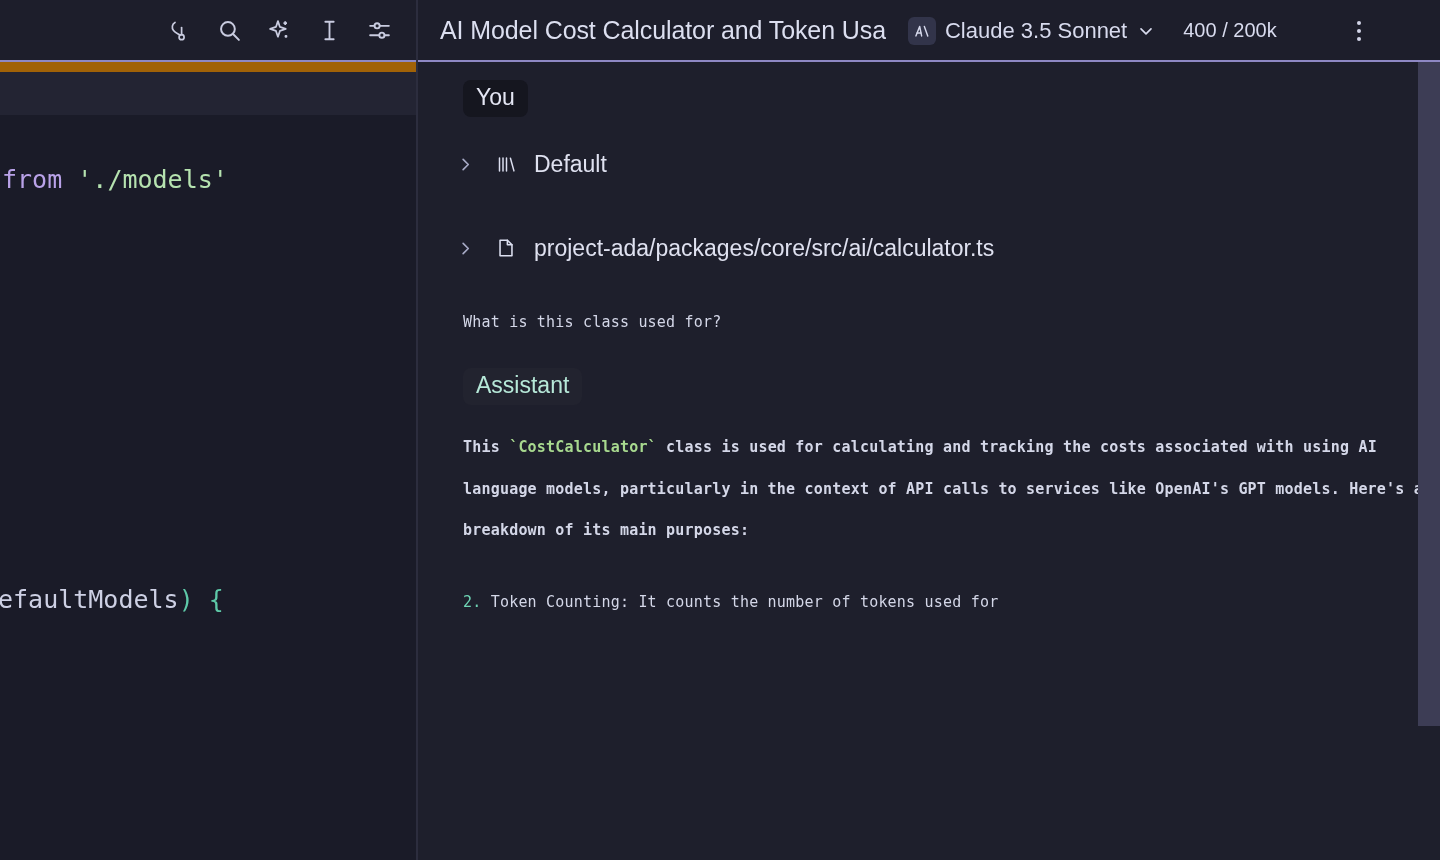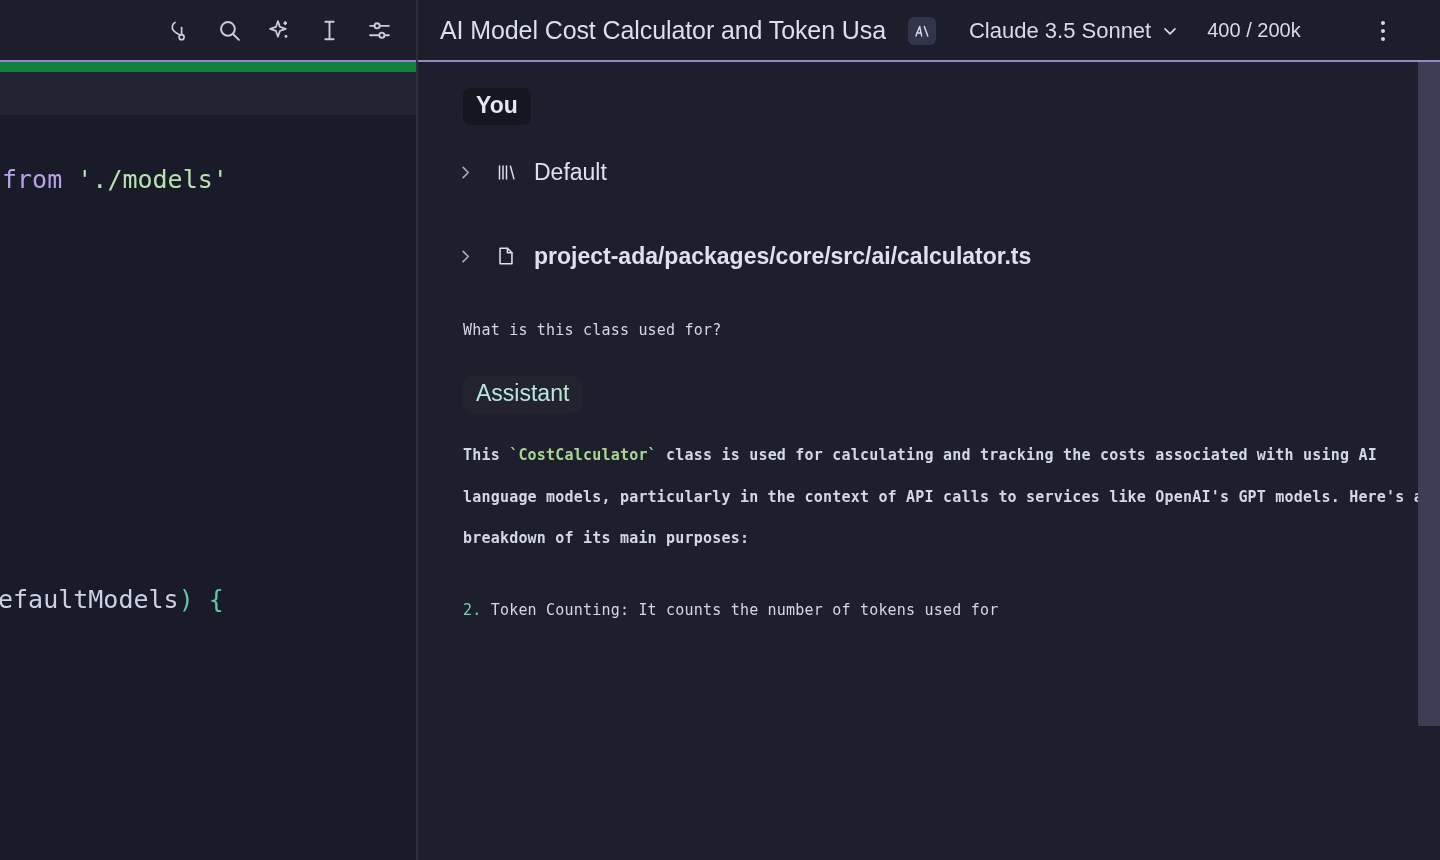--- a/index.html
+++ b/index.html
@@ -9,21 +9,21 @@
     height: 860px;
     overflow: hidden;
     background: #1a1b28;
     font-family: "Liberation Sans", sans-serif;
   }
 
   #app {
     position: relative;
     width: 1440px;
     height: 768px;
-    background: #15803d;
+    background: #a16207;
   }
 
   
   .topbar {
     position: absolute;
     left: 0; top: 0;
     width: 1440px; height: 61px;
     background: #1d1e2b;
     display: flex;
     align-items: center;
@@ -77,21 +77,20 @@
     border-radius: 6px;
     background: #32344a;
     display: flex;
     align-items: center;
     justify-content: center;
     flex: none;
   }
   .model-name {
     font-size: 22px;
     color: #d8dbee;
-    margin-left: 24px;
   }
   .chev {
     color: #d8dbee;
     display: flex;
     align-items: center;
   }
   .token-count {
     margin-left: 27px;
     font-size: 20px;
     color: #d8dbee;
@@ -176,34 +175,34 @@
   }
   .badge-you {
     background: #15161f;
     color: #e4e6f4;
   }
   .badge-assistant {
     background: #22232f;
     color: #b6e8d8;
   }
   .badge-row { padding: 0 0 0 45px; }
-  .you-row { margin-top: 26px; font-weight: bold; }
+  .you-row { margin-top: 18px; }
   .assistant-row { margin-top: 24px; }
 
   
   .ctx-row {
     display: flex;
     align-items: center;
     gap: 4px;
     padding-left: 34px;
     height: 34px;
     cursor: pointer;
   }
   .ctx-row-1 { margin-top: 30px; }
-  .ctx-row-2 { margin-top: 50px; font-weight: bold; }
+  .ctx-row-2 { margin-top: 50px; }
   .ctx-chev {
     width: 26px;
     color: #a7aac6;
     display: flex;
     align-items: center;
     justify-content: center;
     flex: none;
   }
   .ctx-icon {
     width: 36px;

